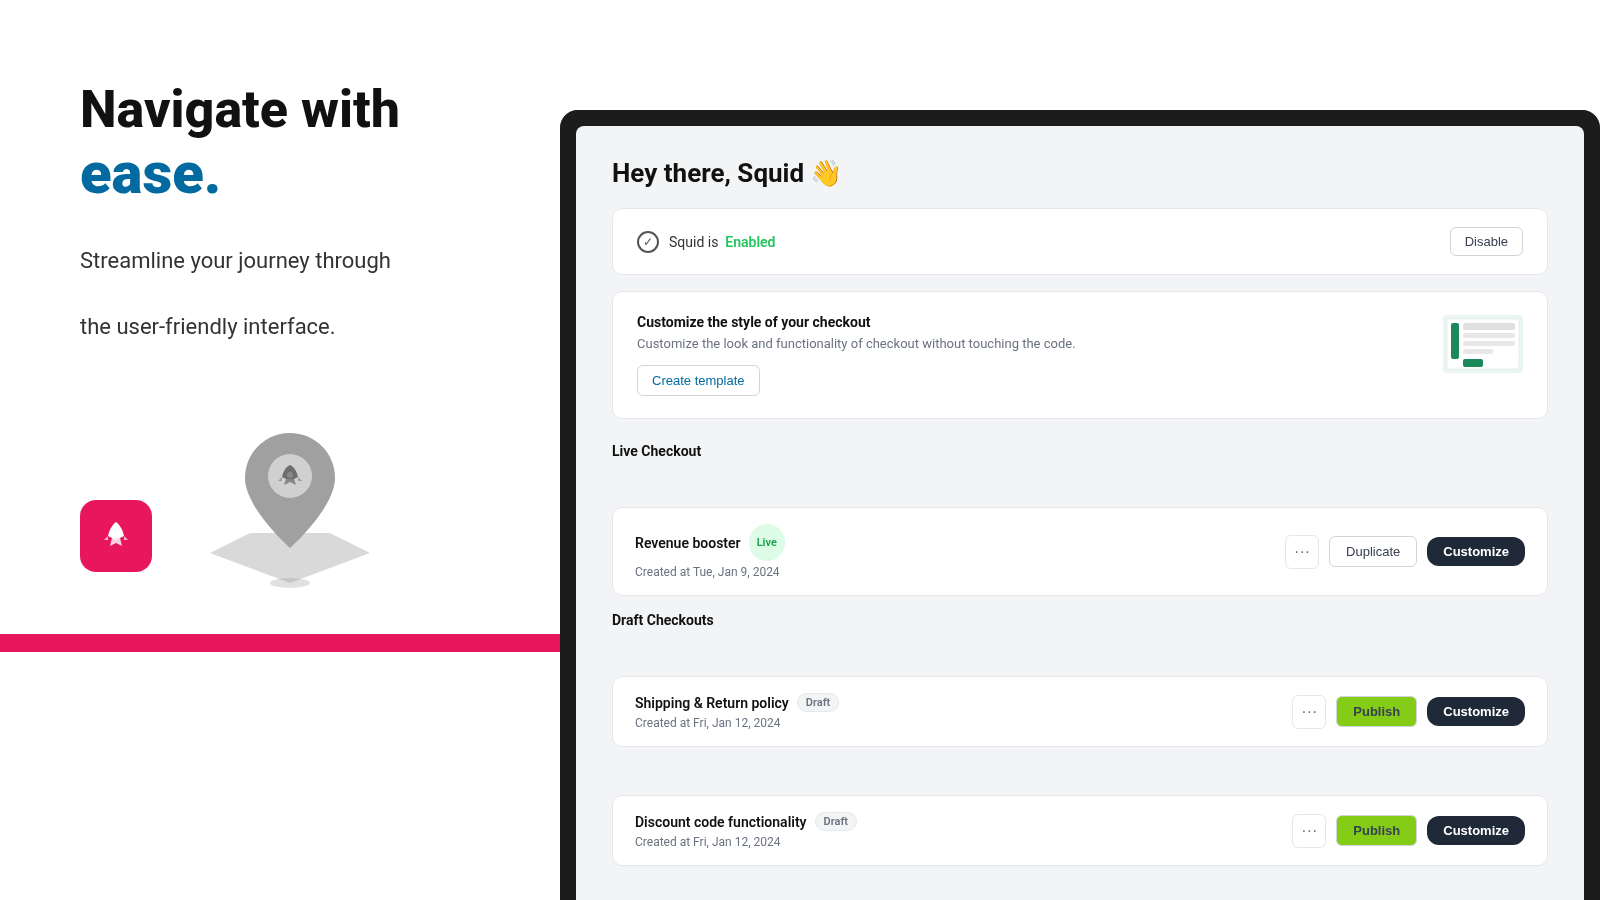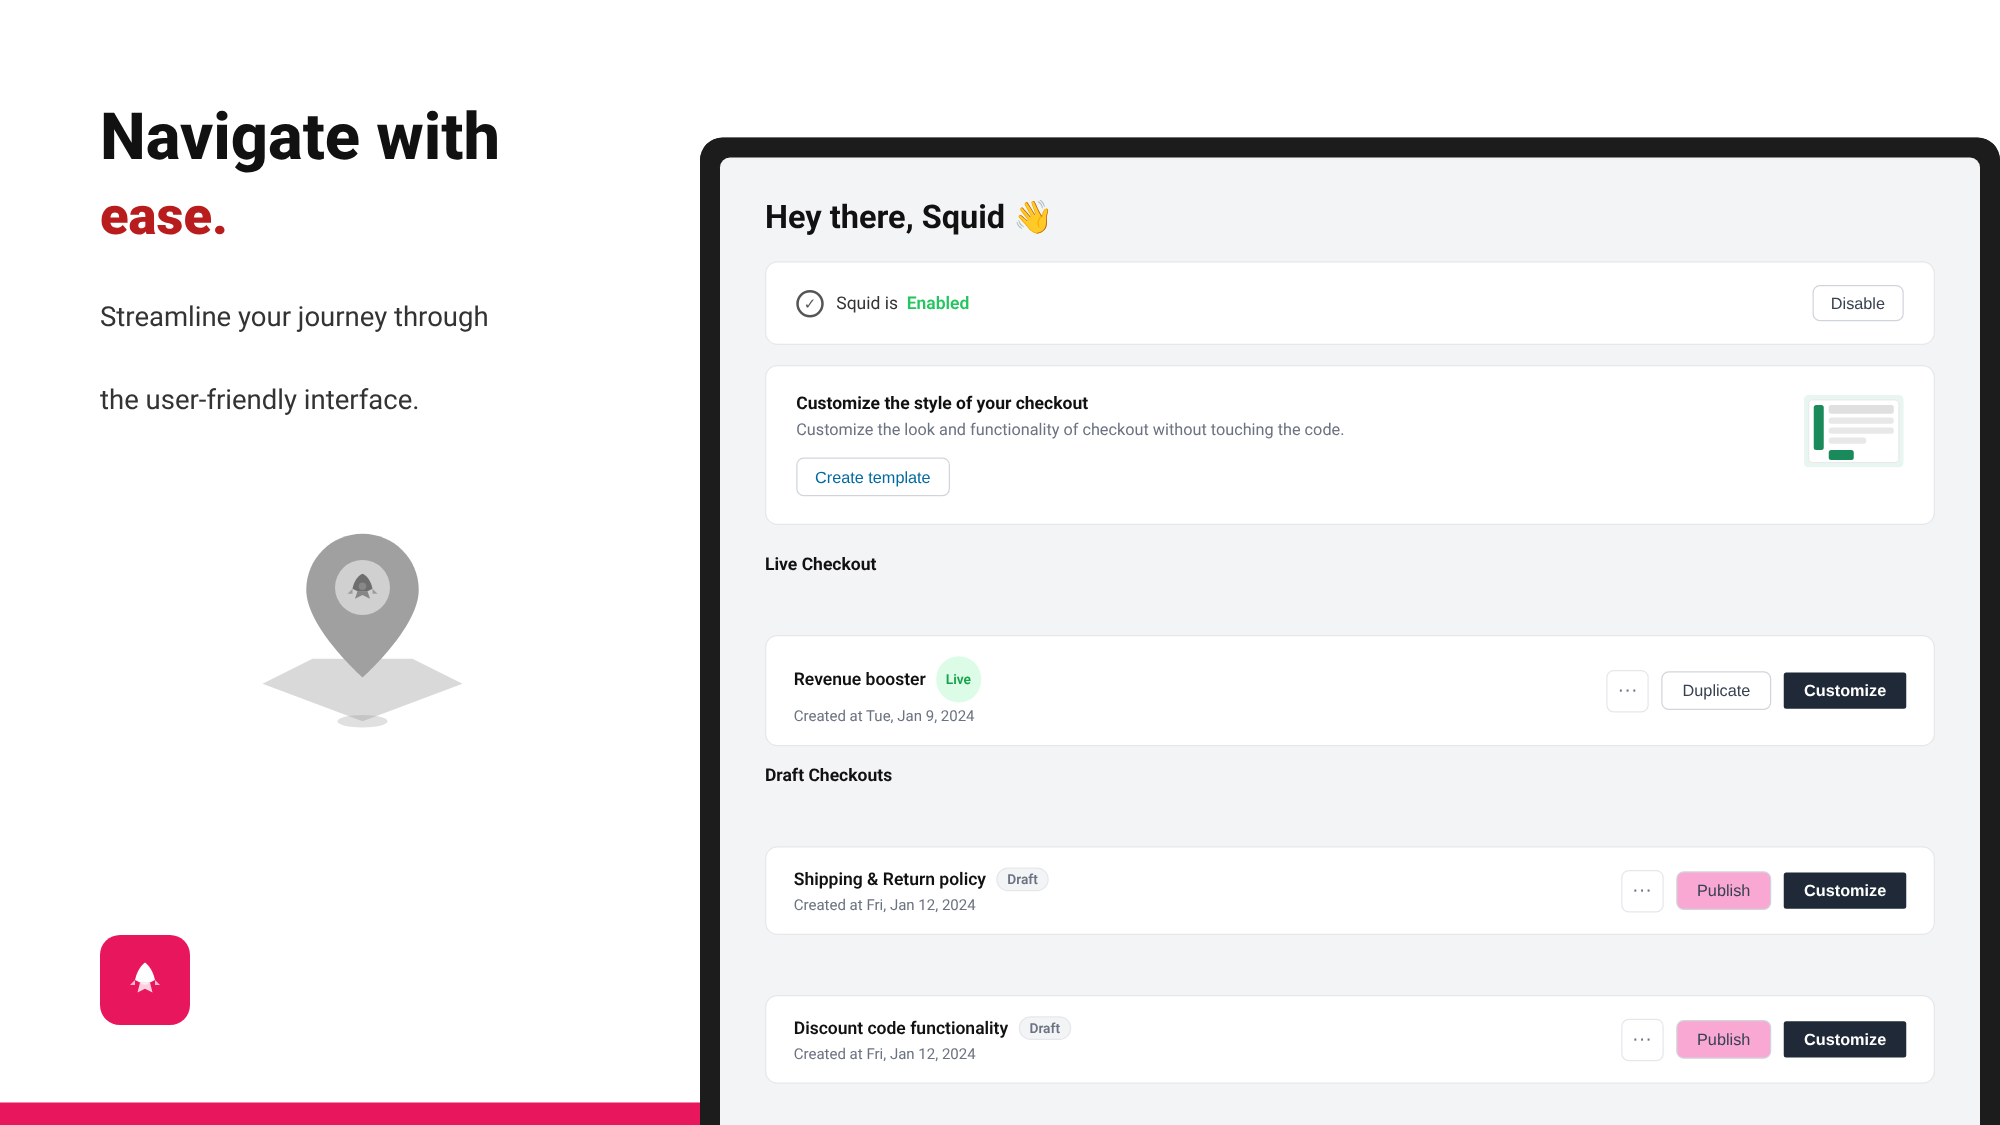--- a/index.html
+++ b/index.html
@@ -10,39 +10,39 @@
       font-family: -apple-system, BlinkMacSystemFont, 'Segoe UI', Roboto, sans-serif;
       background: #fff;
       display: flex;
       flex-direction: row;
     }
 
     
     .left-panel {
       width: 560px;
       min-width: 560px;
-      height: 900px;
+      height: 652px;
       background: #fff;
       display: flex;
       flex-direction: column;
       padding: 80px 60px 0 80px;
       position: relative;
     }
 
     .left-panel .headline {
       font-size: 52px;
       font-weight: 800;
       color: #111;
       line-height: 1.15;
       margin-bottom: 10px;
     }
 
     .left-panel .headline-pink {
-      color: #b91c1c;
-      font-size: 42px;
+      color: #0369a1;
+      font-size: 58px;
       font-weight: 900;
     }
 
     .left-panel .subtext {
       font-size: 22px;
       color: #333;
       line-height: 1.5;
       margin-top: 28px;
       max-width: 460px;
     }
@@ -286,34 +286,34 @@
       border: 1px solid #d1d5db;
       border-radius: 6px;
       padding: 7px 16px;
       font-size: 13px;
       color: #374151;
       cursor: pointer;
       font-weight: 500;
     }
 
     .btn-publish {
-      background: #f9a8d4;
+      background: #84cc16;
       border: 1px solid #d1d5db;
       border-radius: 6px;
       padding: 7px 16px;
       font-size: 13px;
       color: #374151;
       cursor: pointer;
-      font-weight: 400;
+      font-weight: 700;
     }
 
     .btn-customize {
       background: #1f2937;
       border: none;
-      border-radius: 2px;
+      border-radius: 12px;
       padding: 7px 16px;
       font-size: 13px;
       color: #fff;
       cursor: pointer;
       font-weight: 600;
     }
 
     .greeting-title {
       font-size: 26px;
       font-weight: 700;

